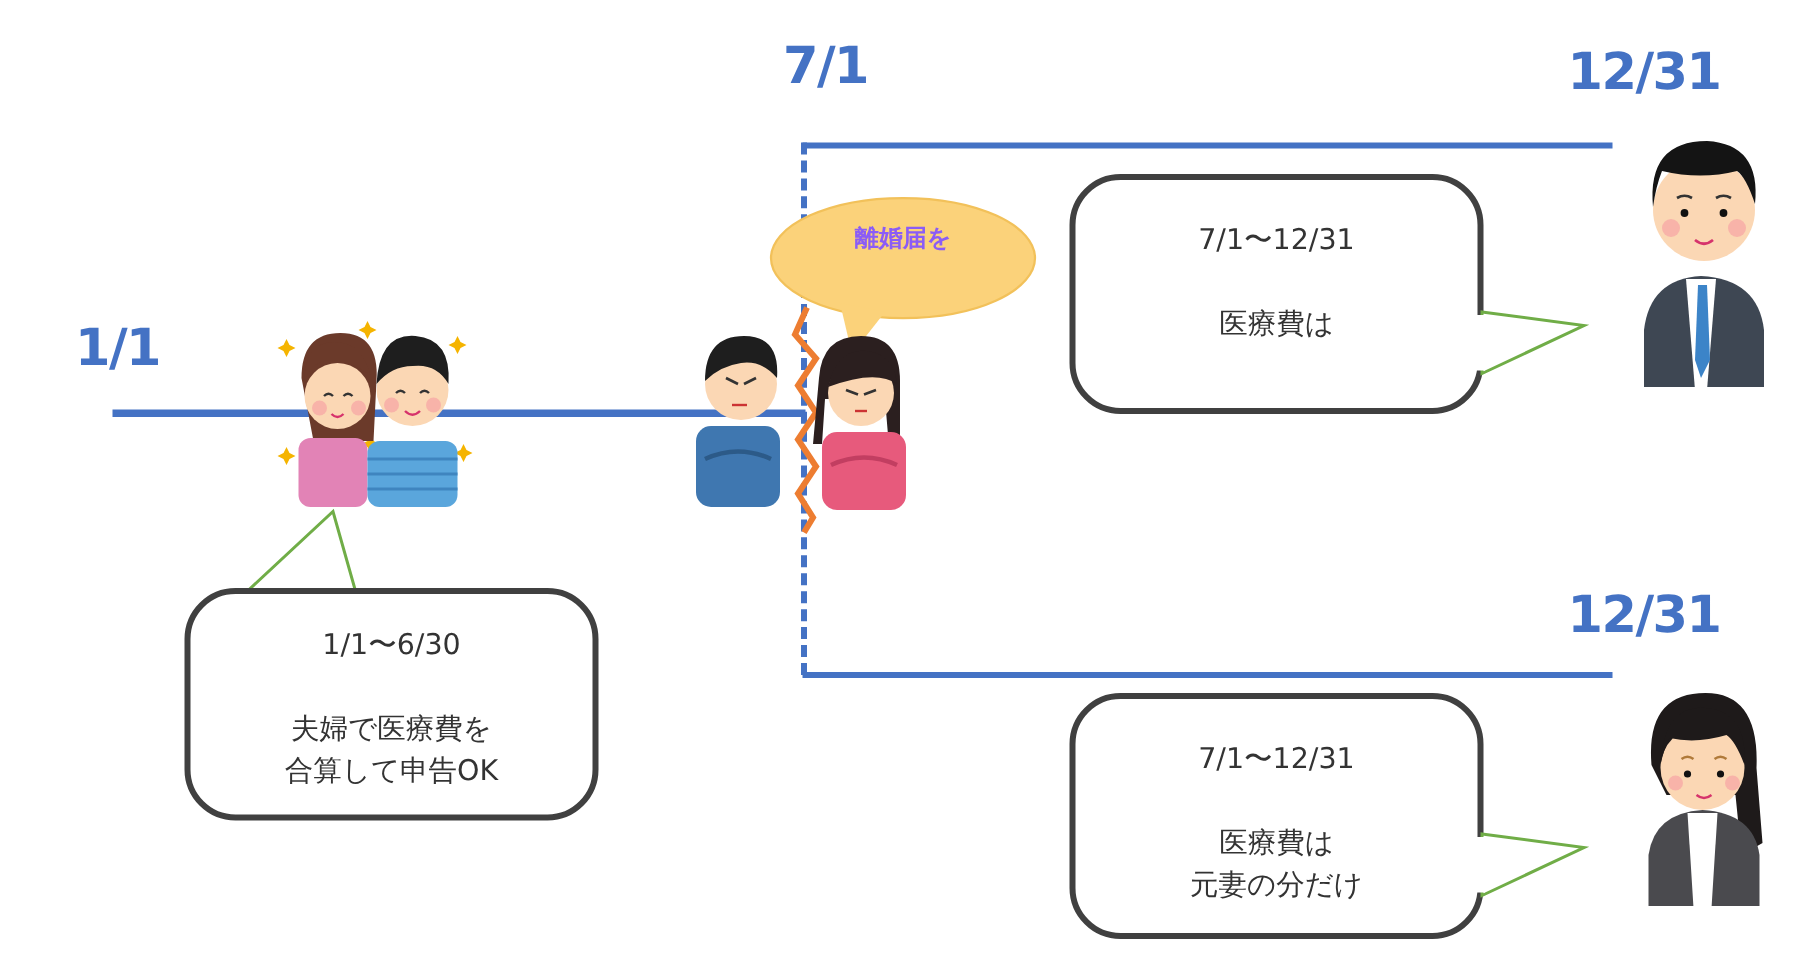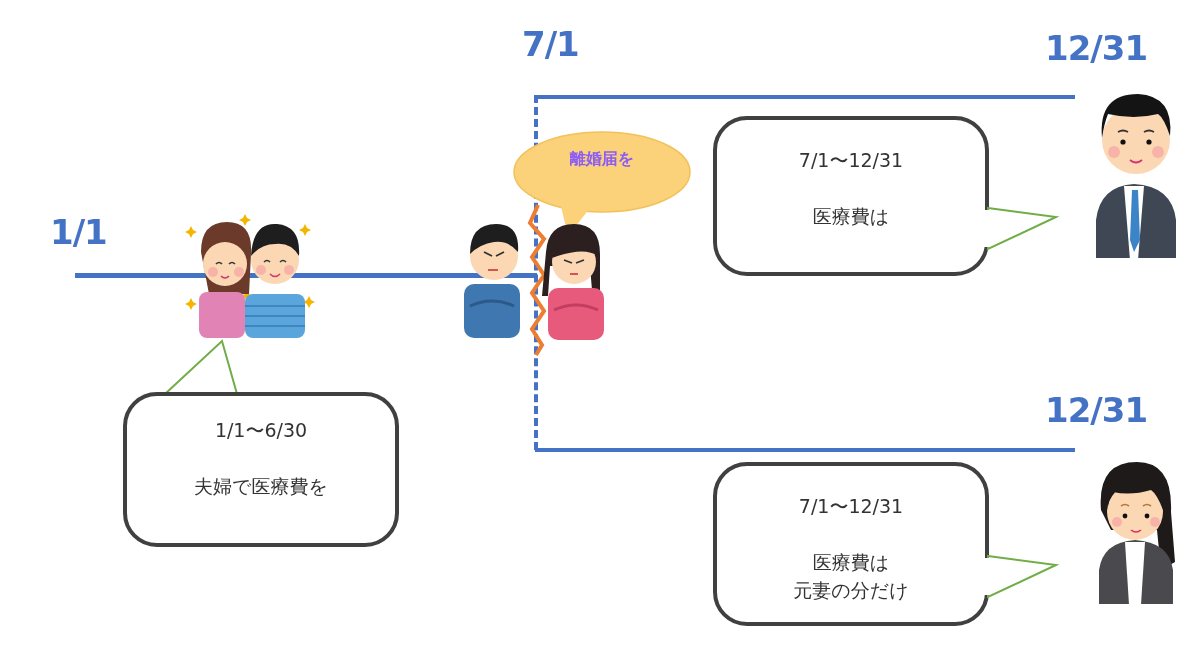--- a/index.html
+++ b/index.html
@@ -126,20 +126,21 @@
 </svg>
 
 <svg class="tail" style="left:165px;top:338px;" width="80" height="60">
   <polygon points="0,56 57,3 72,56" fill="#fff" stroke="#70ad47" stroke-width="2"></polygon>
   <rect x="2" y="54" width="68" height="6" fill="#fff"></rect>
 </svg>
 <div class="bubble" style="left:123px;top:392px;width:276px;height:155px;padding-top:20px;">
   <span class="l1">1/1〜6/30</span>
   <span class="sp"></span>
   <span class="l1">夫婦で医療費を</span>
+  <span class="l1">合算して申告OK</span>
 </div>
 
 <div class="bubble" style="left:713px;top:116px;width:276px;height:160px;padding-top:26px;">
   <span class="l1">7/1〜12/31</span>
   <span class="sp"></span>
   <span class="l1">医療費は</span>
 </div>
 <svg class="tail" style="left:984px;top:204px;" width="76" height="50">
   <polygon points="4,4 72,13 4,45" fill="#fff" stroke="#70ad47" stroke-width="2"></polygon>
   <rect x="0" y="6" width="6" height="37" fill="#fff"></rect>

